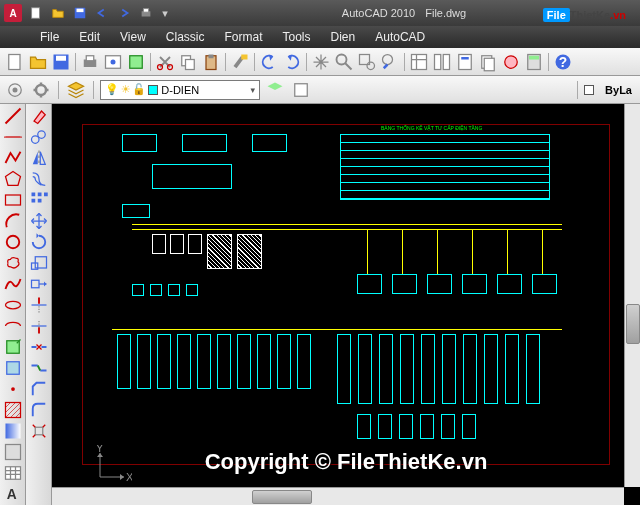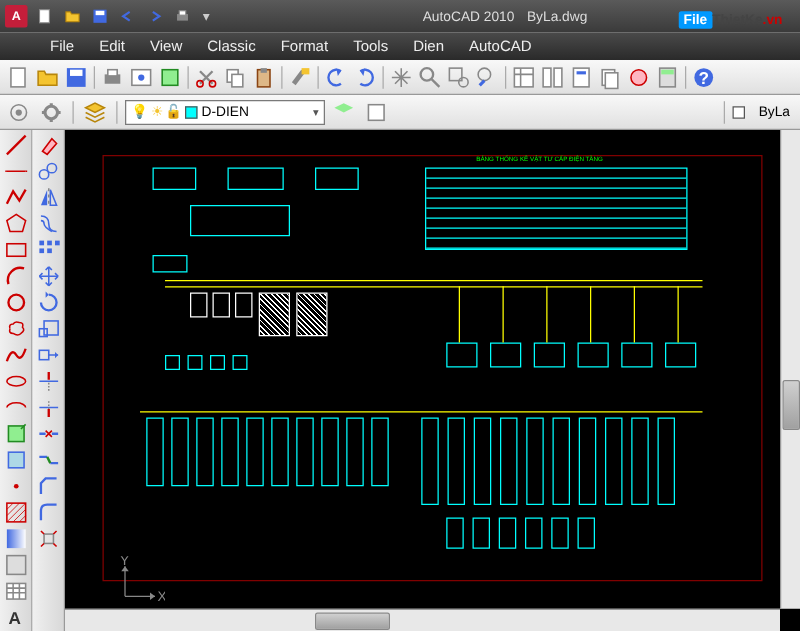--- a/index.html
+++ b/index.html
@@ -78,21 +78,21 @@
       </div>
     <div class="qat-btn">
         <svg viewBox="0 0 16 16">
           <rect x="3" y="6" width="10" height="6" fill="#888"></rect>
           <rect x="5" y="3" width="6" height="4" fill="#fff" stroke="#888"></rect>
         </svg>
       </div>
     <div class="qat-btn" style="width:14px;color:#ccc;">▾</div>
   </div>
   <div class="title-text">
-    <span>AutoCAD 2010</span>&nbsp;&nbsp;&nbsp;<span>ByLa.dwg</span>
+    <span>AutoCAD 2010</span>&nbsp;&nbsp;&nbsp;<span>File.dwg</span>
   </div>
   <div class="watermark-logo">
     <span class="f">File</span><span class="t">ThietKe</span><span class="v">.vn</span>
   </div>
 </div>
 
 <div class="menubar">
   <div class="menu-item">File</div>
   <div class="menu-item">Edit</div>
   <div class="menu-item">View</div>
@@ -282,21 +282,21 @@
       </svg>
     </div>
   <div class="tb-btn">
       <svg viewBox="0 0 16 16">
         <rect x="3" y="3" width="10" height="10" fill="#fff" stroke="#888"></rect>
       </svg>
     </div>
   <div style="flex:1"></div>
   <div class="tb-sep"></div>
   <span class="layer-sw" style="background:#fff;"></span>
-  <span style="padding:0 4px;">ByLa</span>
+  <span style="padding:0 4px;font-weight:bold;">ByLa</span>
 </div>
 
 <div class="main">
   <div class="left-tools">
     <div class="lt-btn">
         <svg viewBox="0 0 16 16">
           <path d="M2 14 L14 2" stroke="#c00" stroke-width="1.5"></path>
         </svg>
       </div>
     <div class="lt-btn">
@@ -602,20 +602,21 @@
       <svg viewBox="0 0 40 40">
         <path d="M8 32 L32 32" stroke="#888" stroke-width="1"></path>
         <path d="M8 32 L8 8" stroke="#888" stroke-width="1"></path>
         <path d="M32 32 L28 29 L28 35z" fill="#888"></path>
         <path d="M8 8 L5 12 L11 12z" fill="#888"></path>
         <text x="34" y="36" fill="#888" font-size="8">X</text>
         <text x="4" y="7" fill="#888" font-size="8">Y</text>
       </svg>
     </div>
 
+    <div class="copyright">Copyright © FileThietKe.vn</div>
 
     <div class="scrollbar-v">
       <div class="scroll-thumb" style="position:absolute;top:200px;width:14px;left:1px;height:40px;"></div>
     </div>
     <div class="scrollbar-h">
       <div class="scroll-thumb" style="position:absolute;left:200px;height:14px;top:2px;width:60px;"></div>
     </div>
   </div>
 </div>
 

